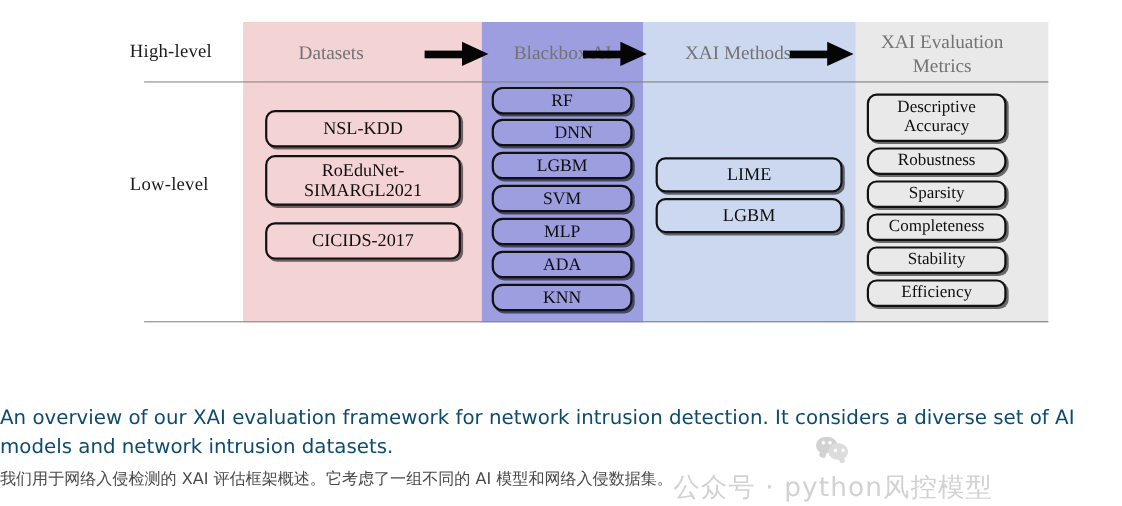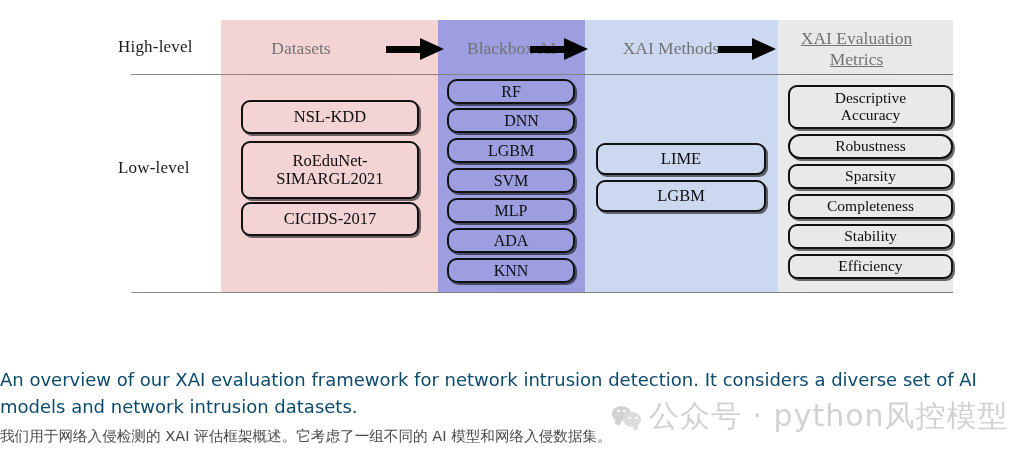--- a/index.html
+++ b/index.html
@@ -58,21 +58,21 @@
   .col-header {
     position: absolute;
     text-align: center;
     font-size: 17.5px;
     color: #737373;
     line-height: 1.18;
   }
   .hdr-datasets { left: 221px; width: 160px; top: 38px; }
   .hdr-blackbox { left: 442px; width: 139px; top: 38px; }
   .hdr-xai      { left: 596px; width: 150px; top: 38px; }
-  .hdr-metrics  { left: 778px; width: 157px; top: 28px; text-decoration: underline; }
+  .hdr-metrics  { left: 778px; width: 157px; top: 28px; }
 
   
   .arrow {
     position: absolute;
     height: 22px;
     width: 58px;
   }
   .arrow .shaft {
     position: absolute;
     left: 0; top: 8px;
@@ -113,21 +113,21 @@
   
   .ds { left: 241px; width: 178px; }
 
   
   .ml { left: 447px; width: 128px; font-size: 16px; border-radius: 10px; }
 
   
   .xm { left: 596px; width: 170px; }
 
   
-  .mt { left: 788px; width: 165px; font-size: 15.5px; }
+  .mt { left: 788px; width: 127px; font-size: 15.5px; }
 
   
   #caption {
     position: absolute;
     left: 0; top: 366px;
     width: 1020px;
     font-family: "DejaVu Sans", "Liberation Sans", sans-serif;
   }
   .cap-en {
     font-size: 18px;
@@ -144,23 +144,24 @@
 
   
   #watermark {
     position: absolute;
     left: 612px; top: 396px;
     display: flex;
     align-items: center;
     gap: 7px;
     color: #d2d2d2;
     font-family: "DejaVu Sans", "Liberation Sans", sans-serif;
-    font-size: 30px;
+    font-size: 24px;
     letter-spacing: 1px;
     pointer-events: none;
+    flex-direction: column;
   }
   .wechat-icon {
     position: relative;
     width: 30px; height: 24px;
     flex: none;
   }
   .wechat-icon .b1 {
     position: absolute; left: 0; top: 1px;
     width: 19px; height: 15px;
     background: #d2d2d2;
@@ -230,21 +231,21 @@
   <div class="arrow arrow-2">
     <div class="shaft"></div>
     <div class="head"></div>
   </div>
   <div class="arrow arrow-3">
     <div class="shaft"></div>
     <div class="head"></div>
   </div>
 
   <div class="node pink ds" style="top:100px;height:34px;">NSL-KDD</div>
-  <div class="node pink ds" style="top:141px;height:58px;flex-direction:column;">
+  <div class="node pink ds" style="top:141px;height:46px;flex-direction:column;">
     <span>RoEduNet-</span>
     <span>SIMARGL2021</span>
   </div>
   <div class="node pink ds" style="top:202px;height:34px;">CICIDS-2017</div>
 
   <div class="node blue ml" style="top:79px;height:25px;">RF</div>
   <div class="node blue ml" style="top:108px;height:25px;padding-left:21px;">DNN</div>
   <div class="node blue ml" style="top:138px;height:25px;">LGBM</div>
   <div class="node blue ml" style="top:168px;height:25px;">SVM</div>
   <div class="node blue ml" style="top:198px;height:25px;">MLP</div>

